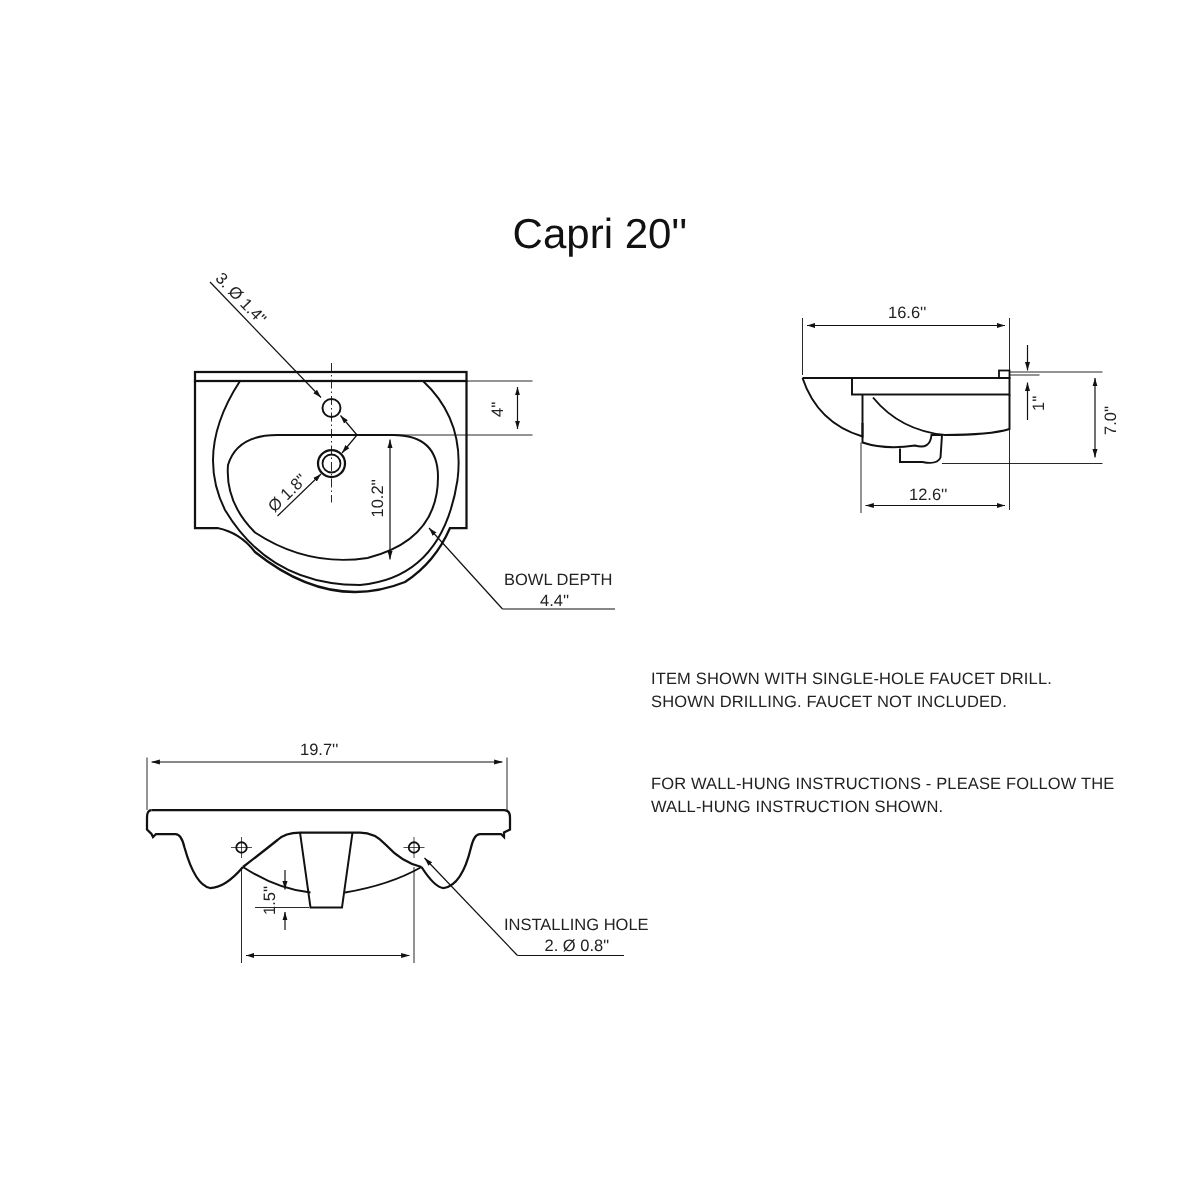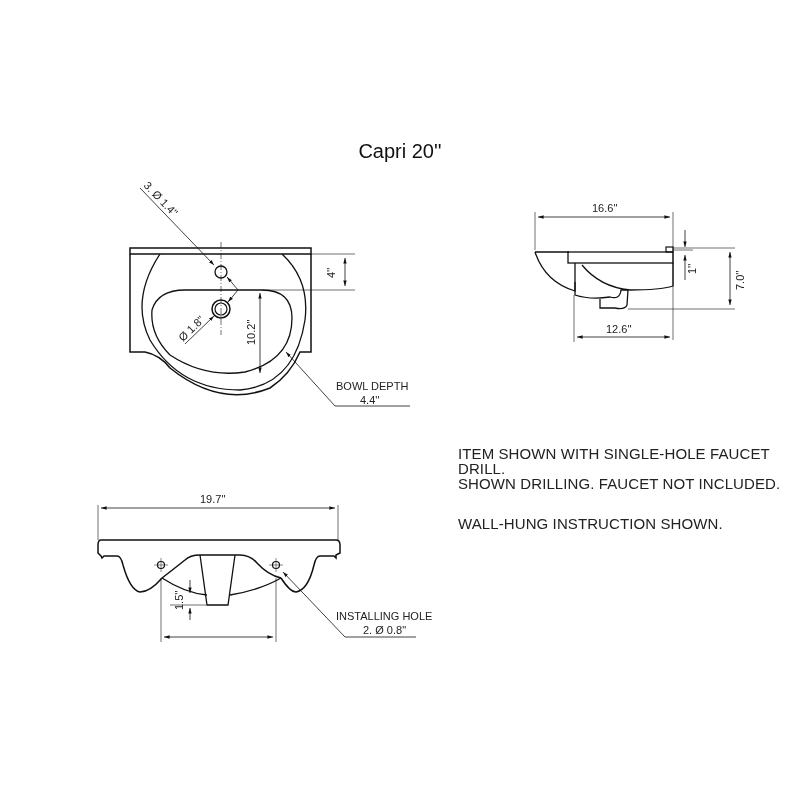--- a/index.html
+++ b/index.html
@@ -1,20 +1,20 @@
 <!DOCTYPE html>
 <html><head>
   <meta charset="utf-8">
   <style>
     html, body { margin: 0; padding: 0; background: #ffffff; }
     body { width: 800px; height: 800px; position: relative; overflow: hidden; font-family: "Liberation Sans", sans-serif; color: #1a1a1a; }
-    .title { position: absolute; left: 0; width: 800px; top: 140px; text-align: center; font-size: 20px; font-weight: normal; color: #111; }
+    .title { position: absolute; left: 0; width: 800px; top: 140px; text-align: center; font-size: 28px; font-weight: normal; color: #111; }
     svg.drawing { position: absolute; left: 0; top: 0; width: 800px; height: 800px; }
     svg text { font-family: "Liberation Sans", sans-serif; fill: #222; }
-    .notes { position: absolute; left: 458px; font-size: 15px; line-height: 15px; color: #222; letter-spacing: 0.1px; }
+    .notes { position: absolute; left: 434px; font-size: 11px; line-height: 15px; color: #222; letter-spacing: 0.1px; }
     .notes p { margin: 0; }
   </style>
 </head>
 <body>
 
 <div class="title">Capri 20''</div>
 
 <svg class="drawing" viewBox="0 0 800 800">
   <defs>
     <marker id="arr" viewBox="0 0 10 10" refX="10" refY="5" markerWidth="7" markerHeight="7" orient="auto-start-reverse">
@@ -132,14 +132,15 @@
   <text x="0" y="0" font-size="11" transform="translate(183,610) rotate(-90)">1.5''</text>
   <text x="336" y="620" font-size="11">INSTALLING HOLE</text>
   <text x="363" y="634" font-size="11">2. Ø 0.8"</text>
 </svg>
 
 <div class="notes" style="top:446px;">
   <p>ITEM SHOWN WITH SINGLE-HOLE FAUCET DRILL.</p>
   <p>SHOWN DRILLING. FAUCET NOT INCLUDED.</p>
 </div>
 <div class="notes" style="top:516px;">
+  <p>FOR WALL-HUNG INSTRUCTIONS - PLEASE FOLLOW THE</p>
   <p>WALL-HUNG INSTRUCTION SHOWN.</p>
 </div>
 
 </body></html>

